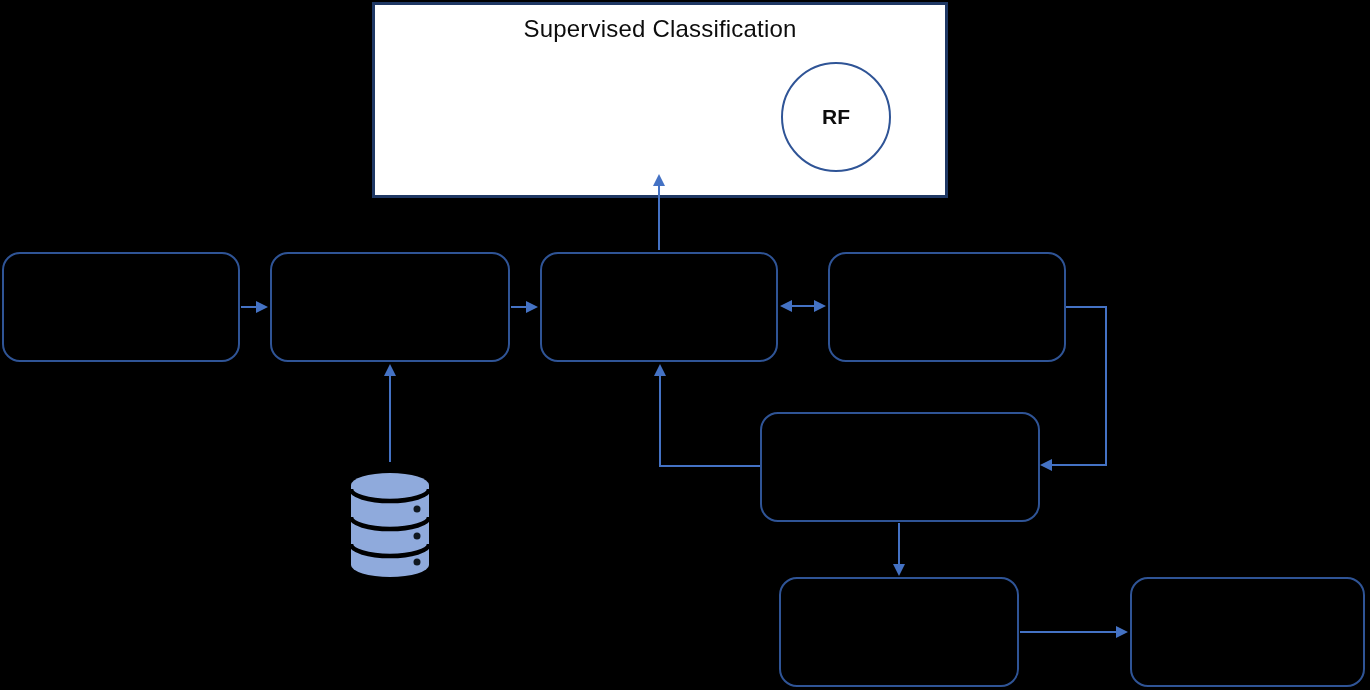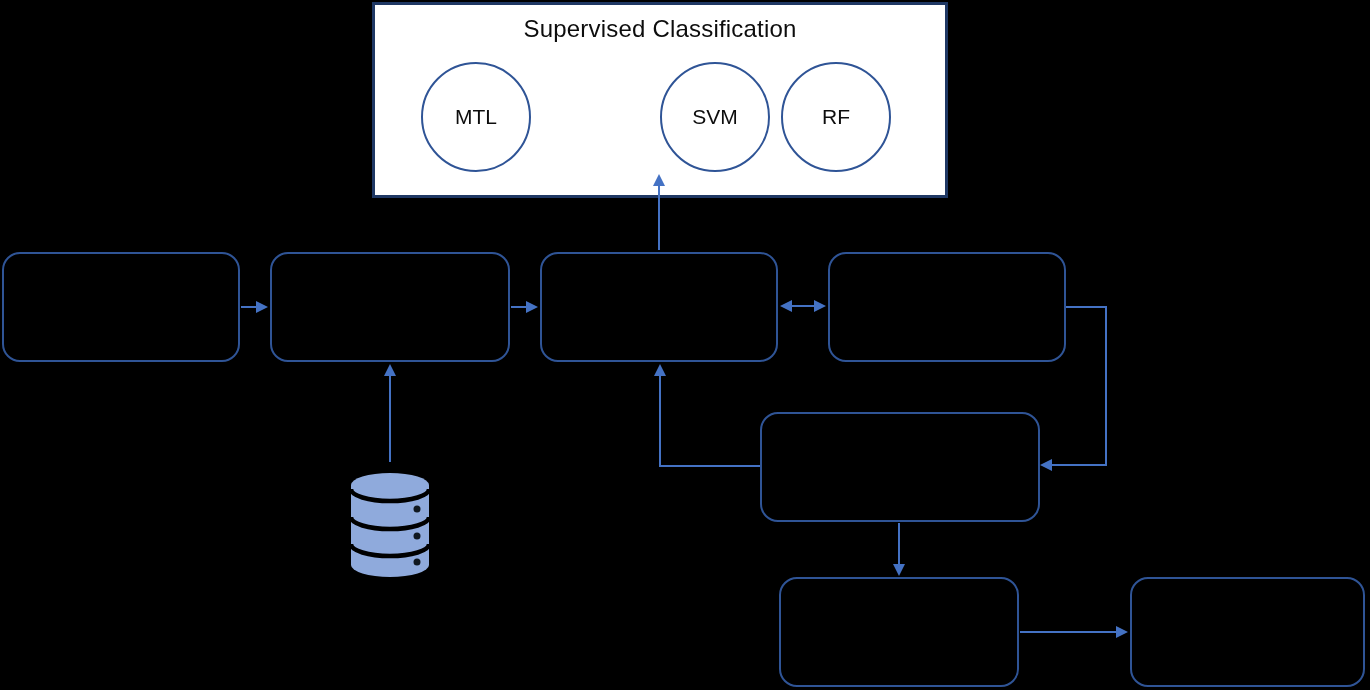--- a/index.html
+++ b/index.html
@@ -47,21 +47,21 @@
     background: var(--panel-background);
     display: flex;
     align-items: center;
     justify-content: center;
     font-size: 21px;
     color: var(--text);
   }
   .circle-1 { left: 46px; }
   .circle-2 { left: 165px; }
   .circle-3 { left: 285px; }
-  .circle-4 { left: 406px; }
+  .circle-4 { left: 406px; font-weight: bold; }
   
   .node {
     position: absolute;
     border: 2.5px solid var(--box-border);
     border-radius: 18px;
     background: transparent;
   }
   .node-1 { left: 2px;    top: 252px; width: 238px; height: 110px; }
   .node-2 { left: 270px;  top: 252px; width: 240px; height: 110px; }
   .node-3 { left: 540px;  top: 252px; width: 238px; height: 110px; }
@@ -82,26 +82,20 @@
   .db-gap  { stroke: var(--background); stroke-width: 4.5; fill: none; }
   .db-dot  { fill: var(--database-dot); stroke: none; }
 </style>
 </head>
 <body>
 
 <div class="canvas">
 
   <div class="panel">
     <div class="panel-title">Supervised Classification</div>
-    <div class="circle circle-1">
-      <span>MTL</span>
-    </div>
-    <div class="circle circle-3">
-      <span>SVM</span>
-    </div>
     <div class="circle circle-4">
       <span>RF</span>
     </div>
   </div>
 
   <div class="node node-1"></div>
   <div class="node node-2"></div>
   <div class="node node-3"></div>
   <div class="node node-4"></div>
   <div class="node node-5"></div>

